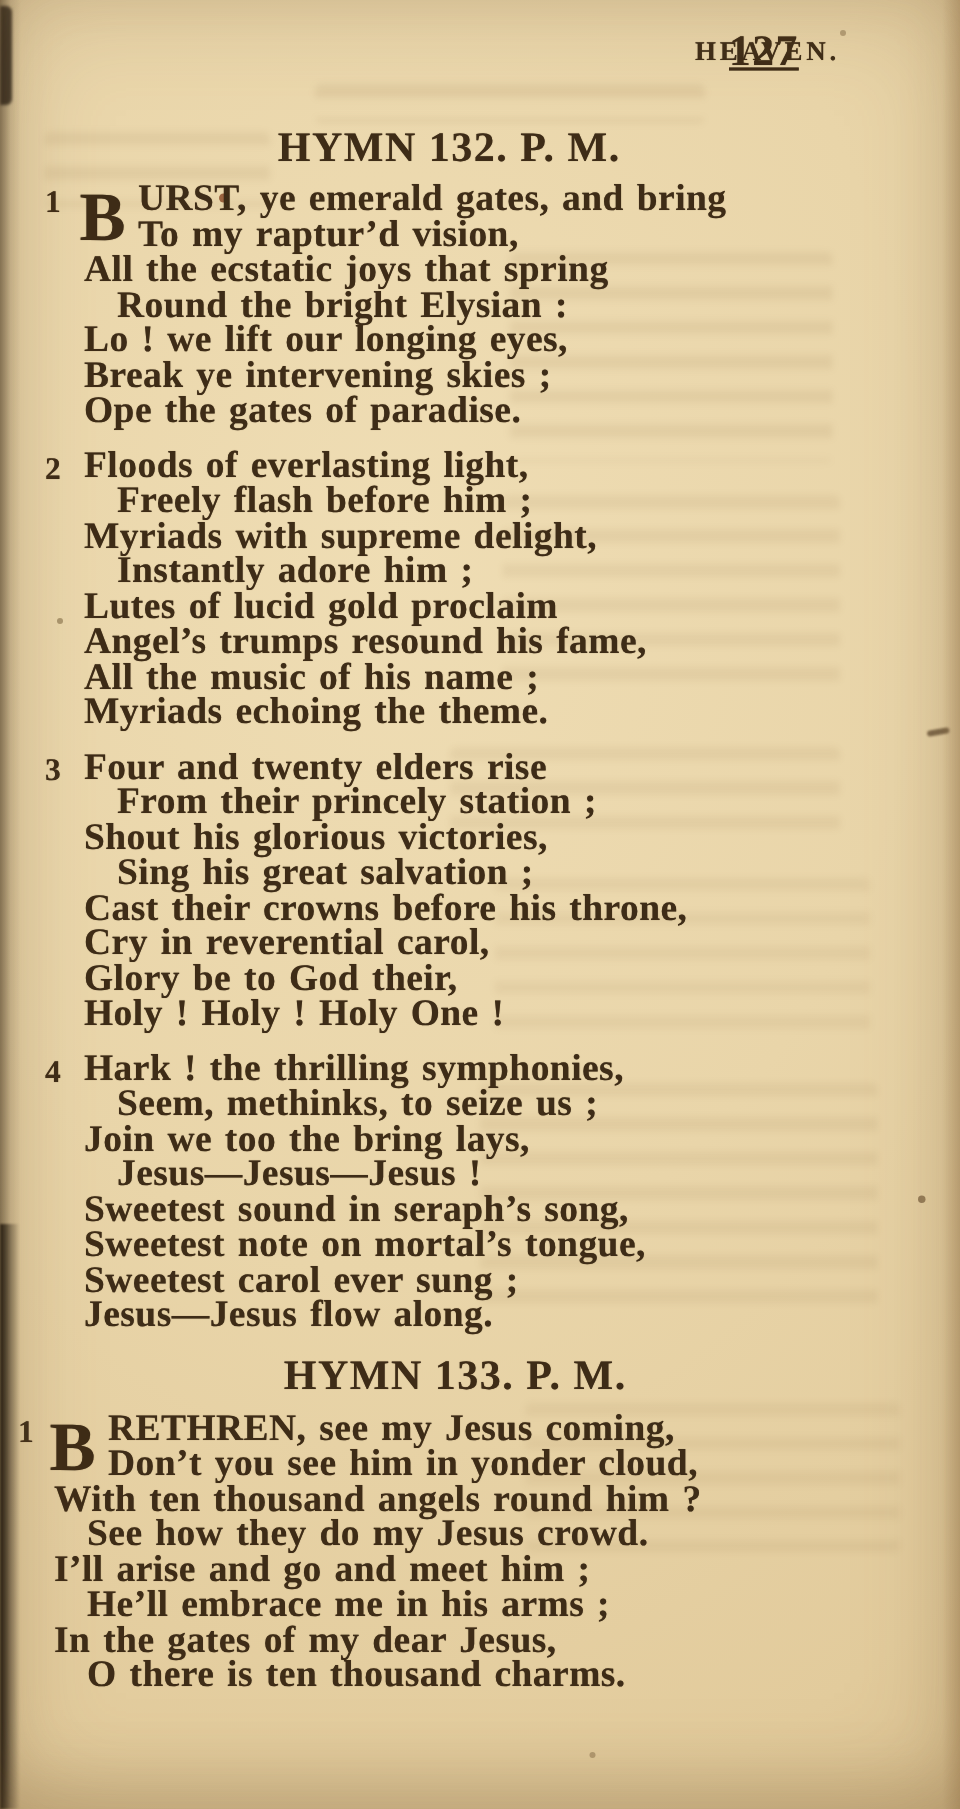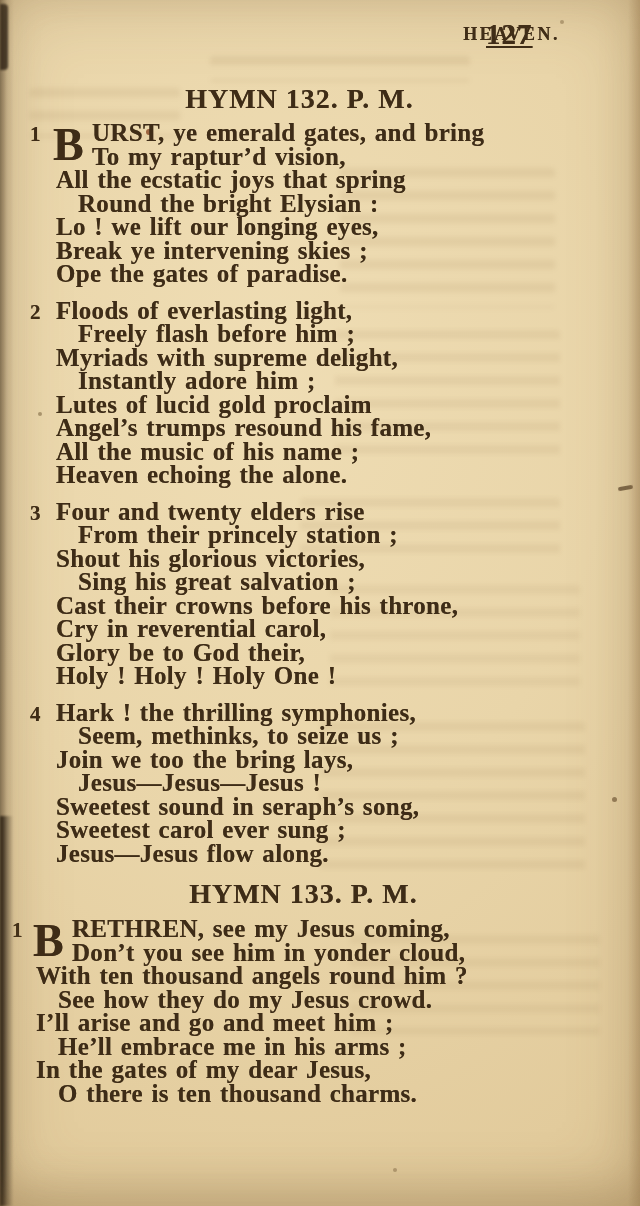--- a/index.html
+++ b/index.html
@@ -151,40 +151,41 @@
           </div>
           <div class="verse">
     <span class="vnum">2</span>
   <div class="line">Floods of everlasting light,</div>
             <div class="line indent">Freely flash before him ;</div>
             <div class="line">Myriads with supreme delight,</div>
             <div class="line indent">Instantly adore him ;</div>
             <div class="line">Lutes of lucid gold proclaim</div>
             <div class="line">Angel’s trumps resound his fame,</div>
             <div class="line">All the music of his name ;</div>
-            <div class="line">Heaven echoing the alone.</div>
+            <div class="line">Myriads echoing the theme.</div>
           </div>
           <div class="verse">
     <span class="vnum">3</span>
   <div class="line">Four and twenty elders rise</div>
             <div class="line indent">From their princely station ;</div>
             <div class="line">Shout his glorious victories,</div>
             <div class="line indent">Sing his great salvation ;</div>
             <div class="line">Cast their crowns before his throne,</div>
             <div class="line">Cry in reverential carol,</div>
             <div class="line">Glory be to God their,</div>
             <div class="line">Holy ! Holy ! Holy One !</div>
           </div>
           <div class="verse">
     <span class="vnum">4</span>
   <div class="line">Hark ! the thrilling symphonies,</div>
             <div class="line indent">Seem, methinks, to seize us ;</div>
             <div class="line">Join we too the bring lays,</div>
             <div class="line indent">Jesus—Jesus—Jesus !</div>
             <div class="line">Sweetest sound in seraph’s song,</div>
+            <div class="line">Sweetest note on mortal’s tongue,</div>
             <div class="line">Sweetest carol ever sung ;</div>
             <div class="line">Jesus—Jesus flow along.</div>
           </div>
         </div>
   </section>
       <section class="hymn hymn-1">
     <h2 class="hymn-heading">HYMN 133. P. M.</h2>
     <div class="verses">
           <div class="verse has-cap">
     <span class="vnum">1</span>

